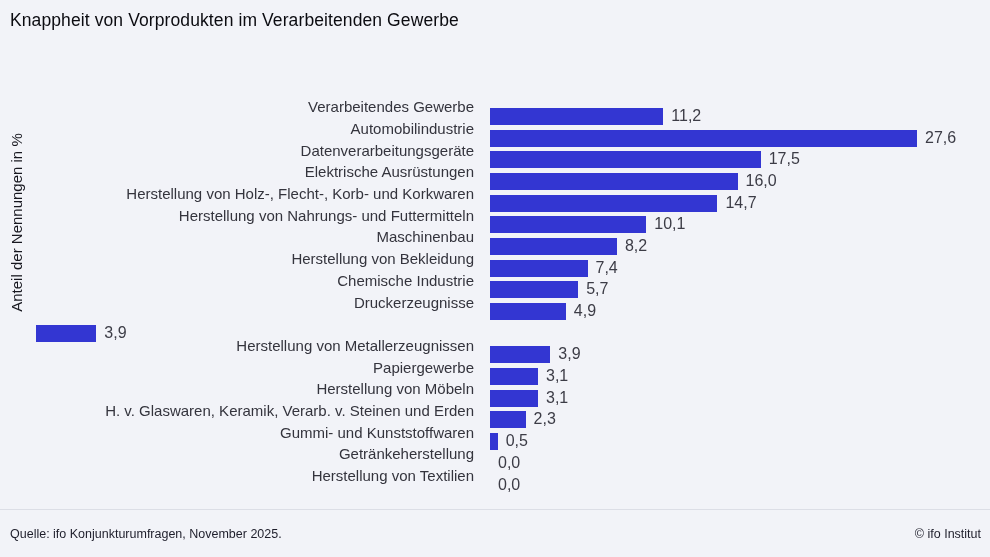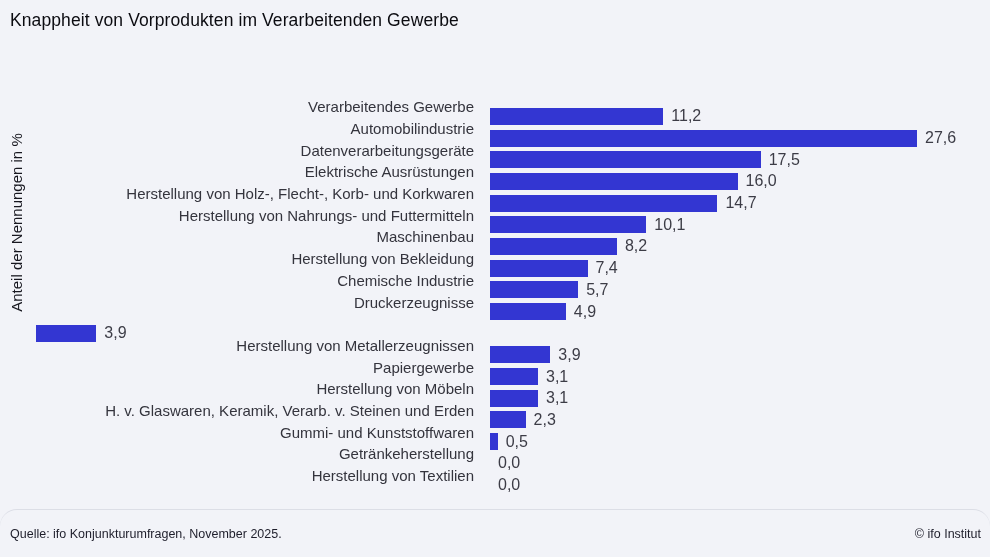--- a/index.html
+++ b/index.html
@@ -50,21 +50,21 @@
     flex: 0 0 454px;
     text-align: right;
     padding-right: 16px;
     font-size: 15px;
     color: #34343d;
     white-space: nowrap;
   }
   .bar-track {
     flex: 1;
     display: flex;
-    align-items: center;
+    align-items: flex-end;
     height: 17px;
     margin-top: 19px;
   }
   .bar {
     height: 17px;
     background: #3336d2;
     flex: 0 0 auto;
   }
   .val-label {
     margin-left: 8px;
@@ -79,21 +79,20 @@
     right: 0;
     top: 509px;
     height: 48px;
     border-top: 1px solid #dcdee6;
     display: flex;
     align-items: center;
     justify-content: space-between;
     padding: 0 9px 0 10px;
     font-size: 12.5px;
     color: #1e1e2b;
-    border-radius: 17px;
   }
 </style>
 </head>
 <body>
 
 <div class="page">
   <div class="chart-title">Knappheit von Vorprodukten im Verarbeitenden Gewerbe</div>
 
   <div class="ylabel">Anteil der Nennungen in %</div>
 

